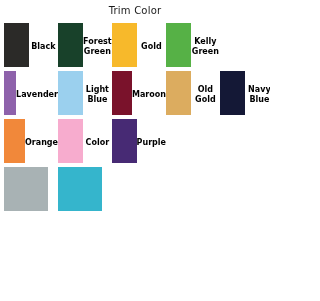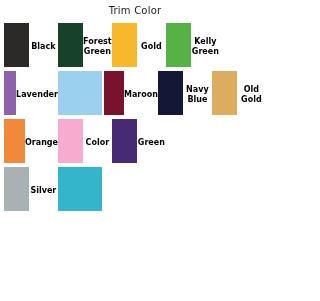--- a/index.html
+++ b/index.html
@@ -90,52 +90,52 @@
           <span class="swatch-label">Kelly Green</span>
         </div>
       </div>
       <div class="swatch-row">
         <div class="swatch-cell">
           <span class="swatch-chip" style="background-color: rgb(142, 98, 171);"></span>
           <span class="swatch-label">Lavender</span>
         </div>
         <div class="swatch-cell">
           <span class="swatch-chip" style="background-color: rgb(155, 208, 238);"></span>
+          <span class="swatch-label">Light Blue</span>
         </div>
         <div class="swatch-cell">
           <span class="swatch-chip" style="background-color: rgb(122, 18, 43);"></span>
           <span class="swatch-label">Maroon</span>
         </div>
         <div class="swatch-cell">
+          <span class="swatch-chip" style="background-color: rgb(220, 172, 95);"></span>
+          <span class="swatch-label">Old Gold</span>
+        </div>
+        <div class="swatch-cell">
           <span class="swatch-chip" style="background-color: rgb(20, 24, 54);"></span>
           <span class="swatch-label">Navy Blue</span>
-        </div>
-        <div class="swatch-cell">
-          <span class="swatch-chip" style="background-color: rgb(220, 172, 95);"></span>
-          <span class="swatch-label">Old Gold</span>
         </div>
       </div>
       <div class="swatch-row">
         <div class="swatch-cell">
           <span class="swatch-chip" style="background-color: rgb(241, 136, 58);"></span>
           <span class="swatch-label">Orange</span>
         </div>
         <div class="swatch-cell">
           <span class="swatch-chip" style="background-color: rgb(247, 172, 206);"></span>
           <span class="swatch-label">Color</span>
         </div>
         <div class="swatch-cell">
           <span class="swatch-chip" style="background-color: rgb(71, 42, 116);"></span>
-          <span class="swatch-label">Green</span>
+          <span class="swatch-label">Purple</span>
         </div>
       </div>
       <div class="swatch-row">
         <div class="swatch-cell">
           <span class="swatch-chip" style="background-color: rgb(168, 178, 180);"></span>
-          <span class="swatch-label">Silver</span>
         </div>
         <div class="swatch-cell">
           <span class="swatch-chip" style="background-color: rgb(53, 181, 204);"></span>
         </div>
       </div>
     </div>
 
 </div>
 
 </body></html>

